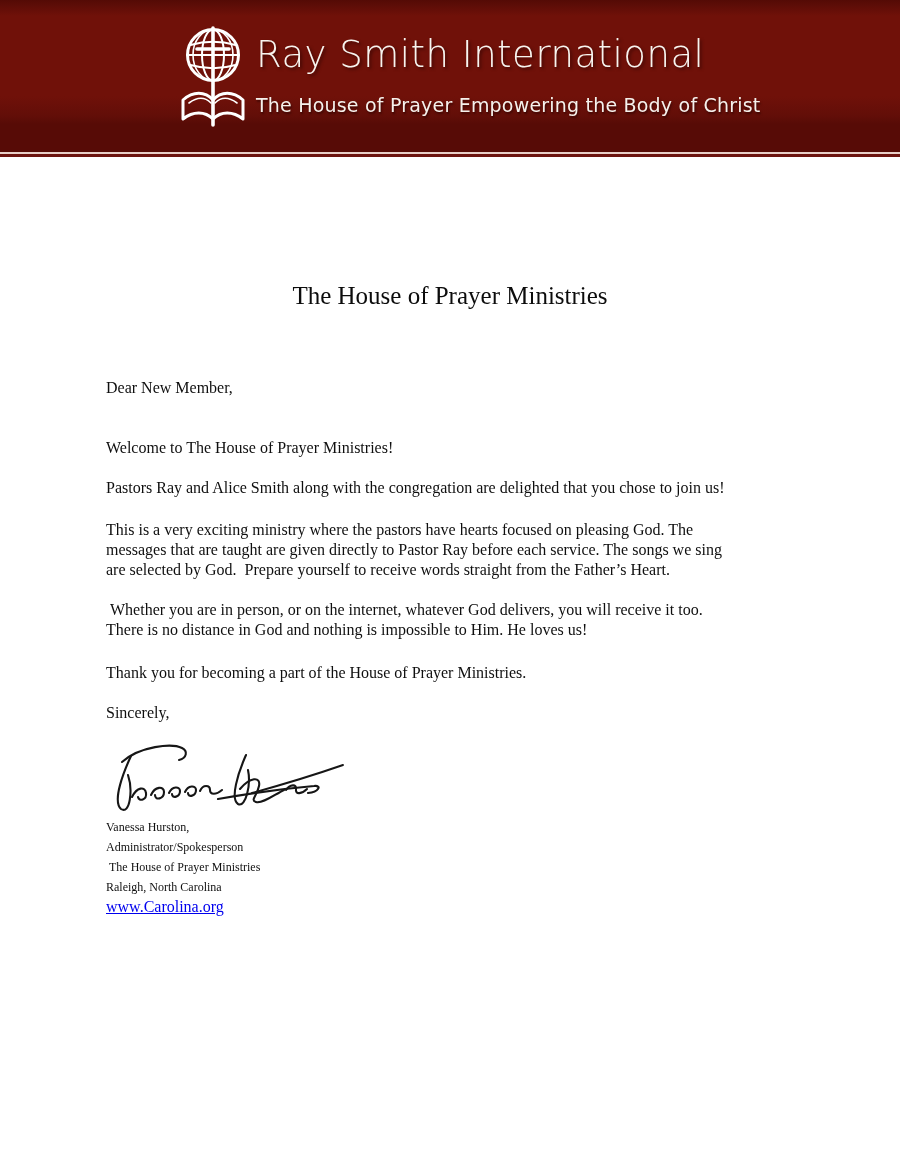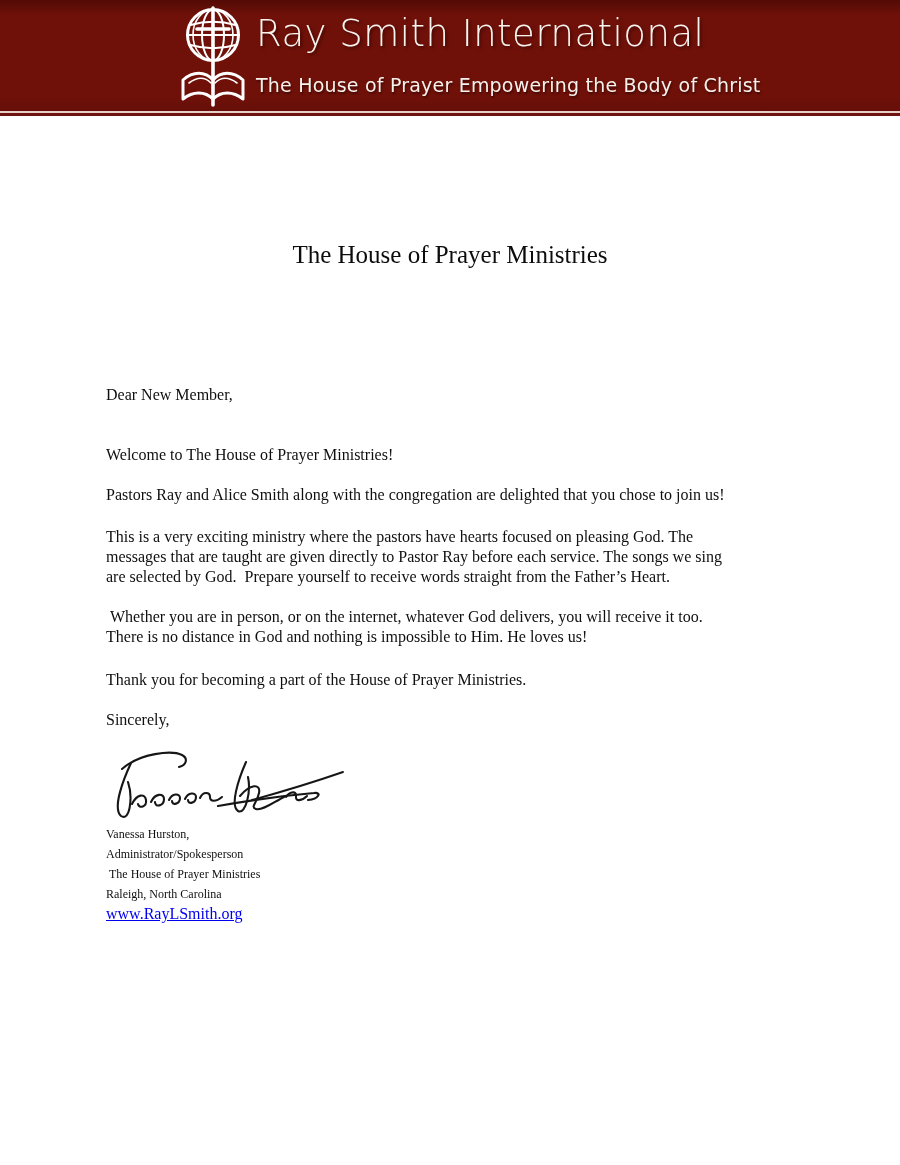--- a/index.html
+++ b/index.html
@@ -10,21 +10,21 @@
     margin: 0 auto;
     background: #ffffff;
     position: relative;
     overflow: hidden;
     font-family: "Liberation Serif", "DejaVu Serif", serif;
     color: #0f0f0f;
   }
 
   
   .banner {
-    height: 111px;
+    height: 152px;
     background: linear-gradient(180deg,
       #540a05 0px, #5e0d07 6px, #701109 16px,
       #701109 96px, #620e08 116px, #570b06 124px);
     display: flex;
     align-items: center;
   }
   .banner-sep-light { height: 2px; background: #e9cfc8; }
   .banner-sep-dark  { height: 3px; background: #6d1410; }
 
   .banner-inner {
@@ -75,21 +75,21 @@
     margin-left: -106px;
     margin-right: -74px;
   }
   .para {
     font-size: 16px;
     line-height: 20px;
     white-space: pre-wrap;
     margin-bottom: 20px;
     max-width: 720px;
   }
-  .salutation { margin-top: 116px; margin-bottom: 40px; }
+  .salutation { margin-top: 68px; margin-bottom: 40px; }
   .para-pastors { margin-bottom: 22px; }
   .para-whether { margin-bottom: 23px; }
   .closing { margin-bottom: 16px; }
 
   .signature {
     margin-top: 7px;
     width: 250px;
     height: 78px;
     display: block;
   }
@@ -177,15 +177,15 @@
       <path d="M237,26 C214,34 175,46 146,54" stroke-width="1.9"></path>
 
       <path d="M112,60 C145,54 185,49 208,47 C216,46 213,53 202,54" stroke-width="2.2"></path>
     </svg>
 
     <div class="signoff">Vanessa Hurston,
 Administrator/Spokesperson
  The House of Prayer Ministries
 Raleigh, North Carolina</div>
 
-    <a class="site-link" style="color: rgb(0, 0, 238);">www.RayLSmith.org</a>
+    <a class="site-link" style="color: rgb(0, 0, 238);">www.Carolina.org</a>
   </div>
 </div>
 
 </body></html>

